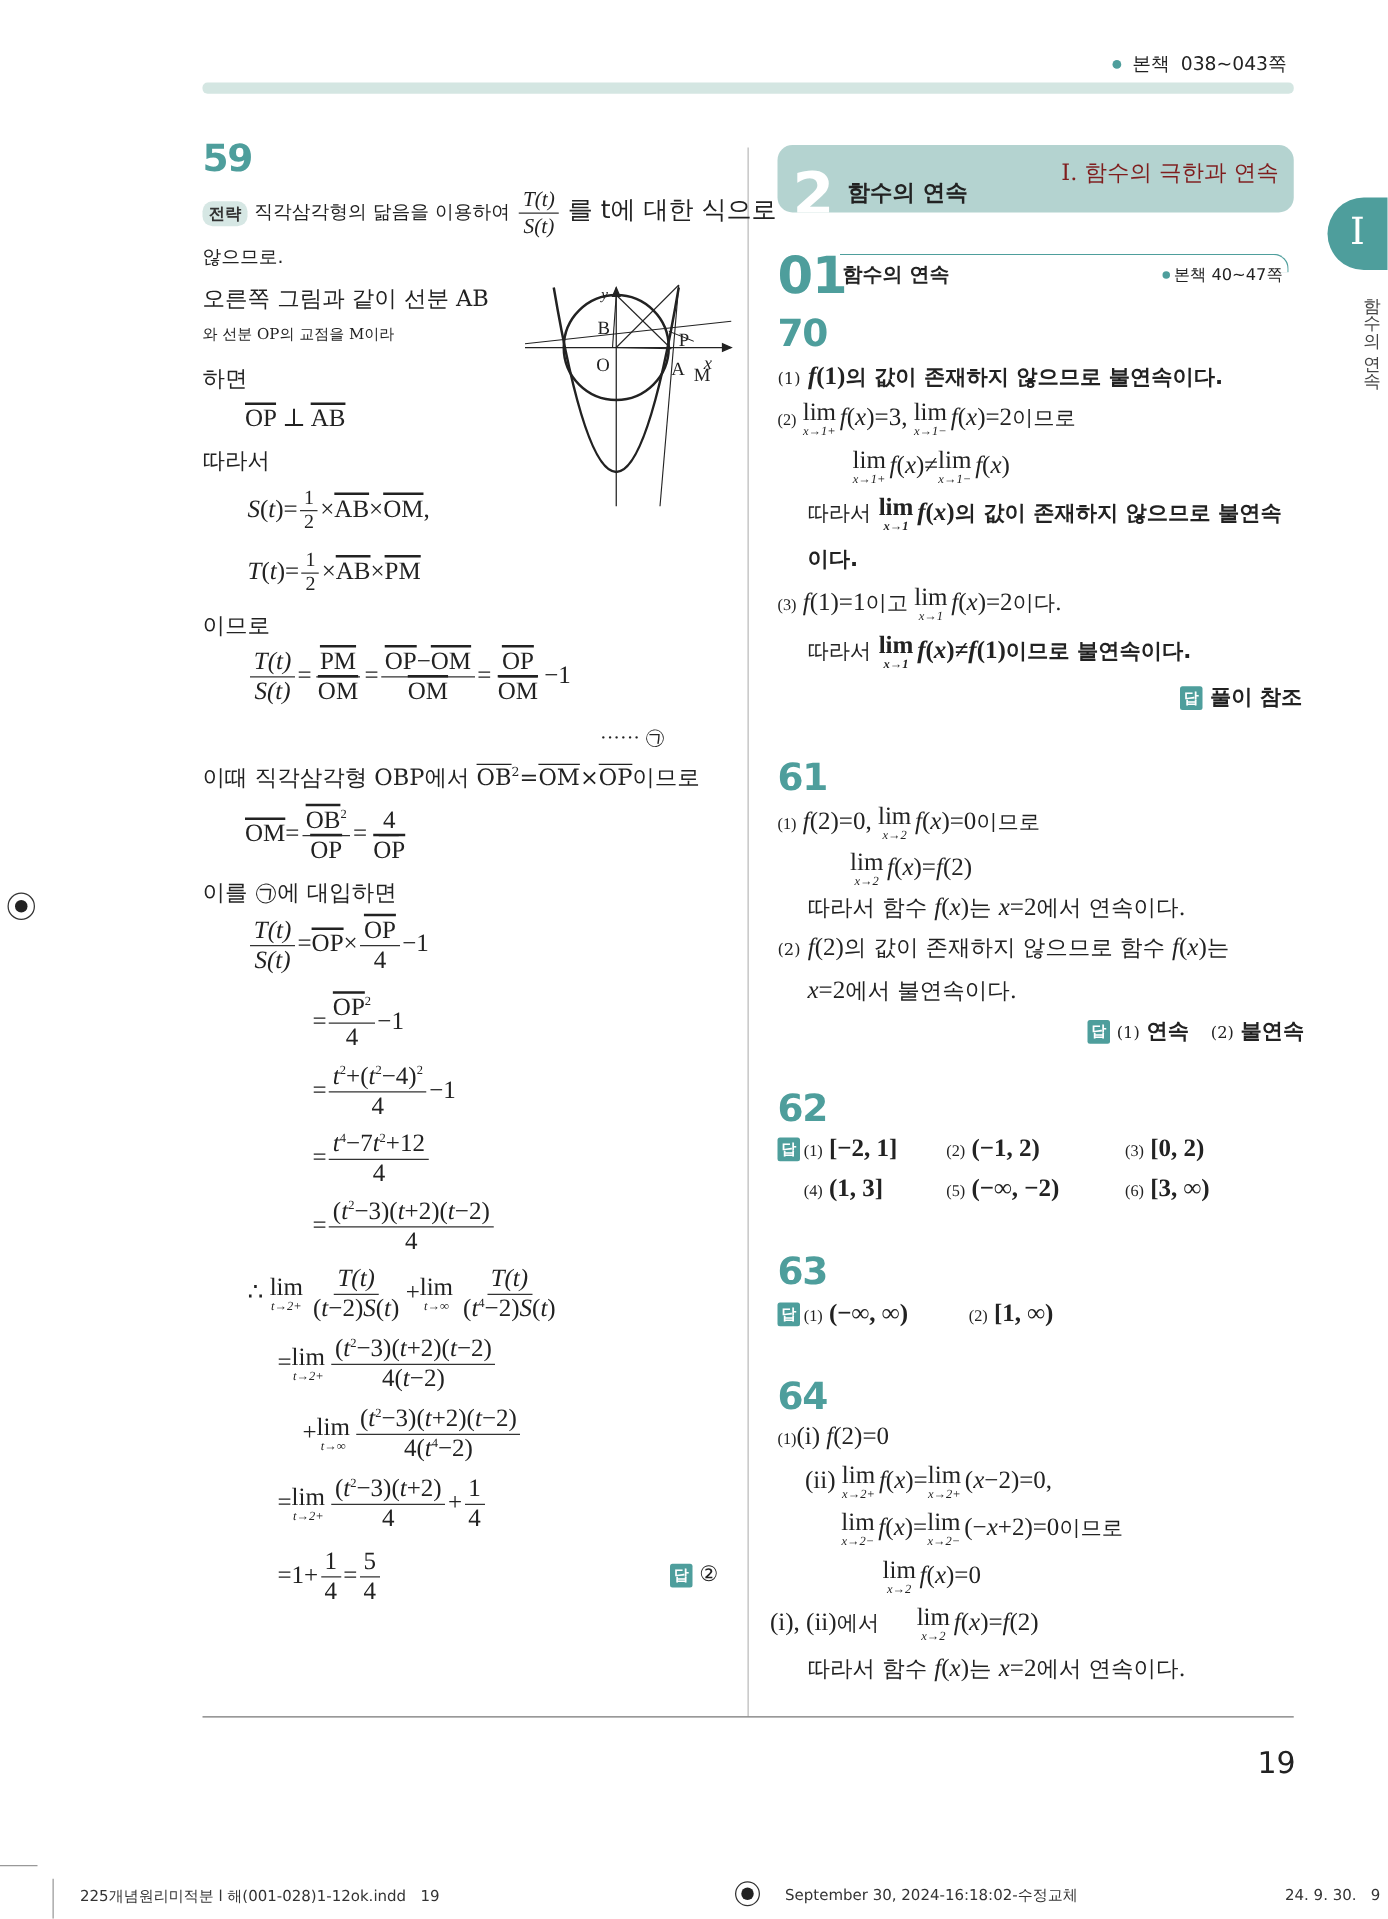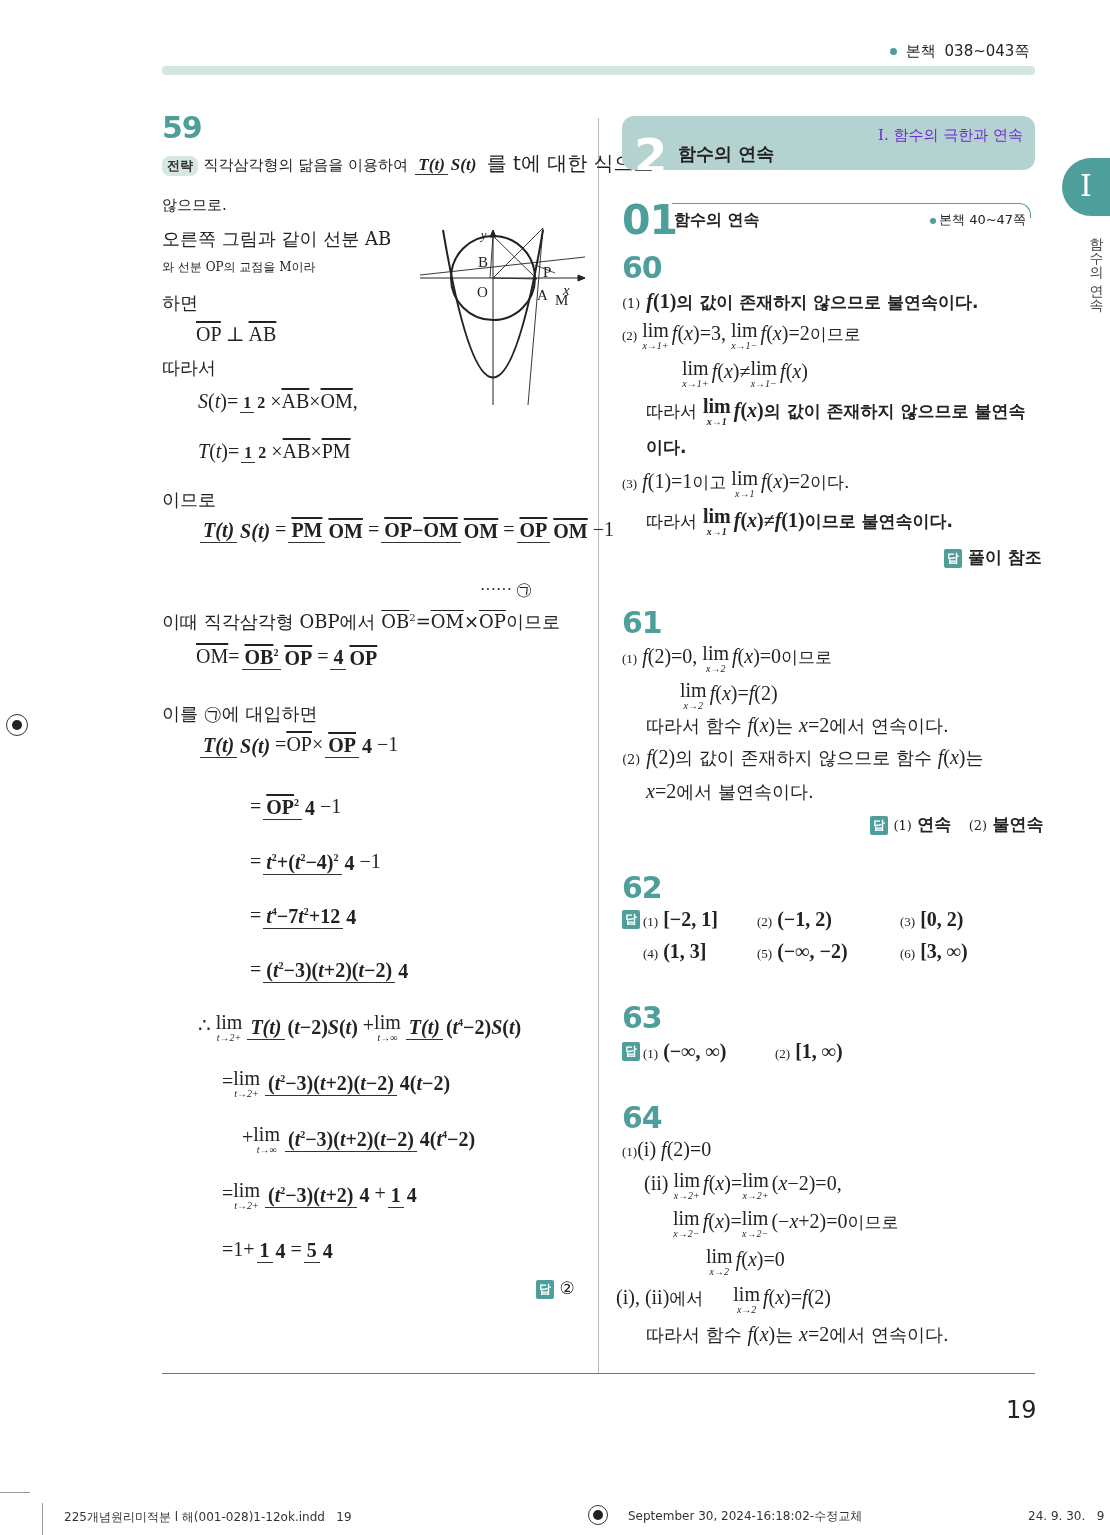--- a/index.html
+++ b/index.html
@@ -6,21 +6,21 @@
   body { width:1110px; height:1535px; background:#fff; position:relative; overflow:hidden;
          font-family:"DejaVu Sans", sans-serif; color:#222; }
   .abs { position:absolute; }
   .serif { font-family:"DejaVu Serif", "Liberation Serif", serif; }
   .math { font-family:"Liberation Serif", "DejaVu Serif", serif; font-size:20px; }
   .it { font-style:italic; }
   .bold { font-weight:bold; }
   .over { text-decoration:overline; }
   .num-head { font-family:"DejaVu Sans", sans-serif; font-weight:bold; font-size:30px; color:#4e9e9c; letter-spacing:-1px; }
   .txt { font-size:17px; white-space:nowrap; }
-  .frac { display:inline-flex; flex-direction:row; align-items:center; vertical-align:middle; margin:0 2px;font-weight:bold; }
+  .frac { display:inline-flex; flex-direction:column; align-items:center; vertical-align:middle; margin:0 2px; }
   .frac .n { border-bottom:1px solid #333; padding:0 3px; line-height:1.15; }
   .frac .d { padding:0 3px; line-height:1.15; }
   .lim { display:inline-flex; flex-direction:column; align-items:center; vertical-align:middle; line-height:1; margin-right:3px; }
   .lim .sub { font-size:10px; font-style:italic; margin-top:1px; }
   .badge-dap { display:inline-block; background:#4e9e9c; color:#fff; font-size:12px; font-weight:bold; padding:1px 3px; border-radius:2px; vertical-align:middle; }
   .badge-jr { display:inline-block; background:#d6e7e4; color:#333; font-size:13px; font-weight:bold; padding:1px 5px; border-radius:8px; }
   .circ { font-size:13px; }
   sup { font-size:10px; }
   .row { position:absolute; white-space:nowrap; }
 </style>
@@ -173,21 +173,21 @@
 </div>
 <div class="row math" style="left:222px; top:1238px;">
   =1+<span class="frac">
       <span class="n">1</span>
       <span class="d">4</span>
     </span>=<span class="frac">
       <span class="n">5</span>
       <span class="d">4</span>
     </span>
 </div>
-<div class="row" style="left:536px; top:1250px; font-size:17px;margin-top:28px;">
+<div class="row" style="left:536px; top:1250px; font-size:17px;">
   <span class="badge-dap">답</span>
   <span>②</span>
 </div>
 
 <svg class="abs" style="left:415px; top:225px;" width="175" height="185" viewBox="0 0 175 185">
   <g stroke="#222" fill="none">
     <line x1="5" y1="53" x2="170" y2="53" stroke-width="1"></line>
     <polygon points="170,53 163,50 163,56" fill="#222"></polygon>
     <line x1="78" y1="180" x2="78" y2="5" stroke-width="1"></line>
     <polygon points="78,5 75,12 81,12" fill="#222"></polygon>
@@ -208,31 +208,31 @@
     <text x="122" y="75">A</text>
     <text x="63" y="42">B</text>
     <text x="128" y="52">P</text>
     <text x="140" y="80">M</text>
   </g>
 </svg>
 
 <div class="abs" style="left:622px; top:116px; width:413px; height:54px; background:#b4d3d0; border-radius:12px; overflow:hidden;">
   <span style="position:absolute; left:12px; top:12px; font-size:48px; font-weight:bold; color:#fff;">2</span>
   <span style="position:absolute; left:56px; top:26px; font-size:18px; font-weight:bold; color:#222;">함수의 연속</span>
-  <span class="serif" style="position:absolute; right:12px; top:10px; font-size:15px; color:#6d28d9;">I. 함수의 극한과 연속</span>
+  <span class="serif" style="position:absolute; right:12px; top:10px; font-size:18px; color:#7f1d1d;">I. 함수의 극한과 연속</span>
 </div>
 
 <div class="abs num-head" style="left:622px; top:196px; font-size:41px;">01</div>
 <div class="abs" style="left:672px; top:203px; width:358px; height:14px; border-top:1.5px solid #4e9e9c; border-right:1.5px solid #4e9e9c; border-radius:0 12px 0 0;"></div>
 <div class="abs" style="left:674px; top:210px; font-size:16px; font-weight:bold;">함수의 연속</div>
 <div class="abs" style="left:930px; top:211px; font-size:13px; white-space:nowrap;">
   <span style="display:inline-block;width:6px;height:6px;border-radius:50%;background:#4e9e9c;vertical-align:middle;margin-right:3px;"></span><span>본책 40~47쪽</span>
 </div>
 
-<div class="abs num-head" style="left:622px; top:250px;">60</div>
+<div class="abs num-head" style="left:622px; top:250px;">70</div>
 <div class="row" style="left:622px; top:290px; font-size:17px; font-weight:bold;">
   <span class="circ serif" style="font-weight:normal;">(1)</span> <span class="math it bold">f</span><span class="math bold">(1)</span>의 값이 존재하지 않으므로 불연속이다.
 </div>
 <div class="row math" style="left:622px; top:320px;">
   <span class="circ">(2)</span> <span class="lim">lim<span class="sub">x→1+</span></span><span class="it">f</span>(<span class="it">x</span>)=3, <span class="lim">lim<span class="sub">x→1−</span></span><span class="it">f</span>(<span class="it">x</span>)=2<span class="serif" style="font-size:17px;">이므로</span>
 </div>
 <div class="row math" style="left:682px; top:358px;">
   <span class="lim">lim<span class="sub">x→1+</span></span><span class="it">f</span>(<span class="it">x</span>)≠<span class="lim">lim<span class="sub">x→1−</span></span><span class="it">f</span>(<span class="it">x</span>)
 </div>
 <div class="row" style="left:646px; top:396px; font-size:17px; font-weight:bold;">

